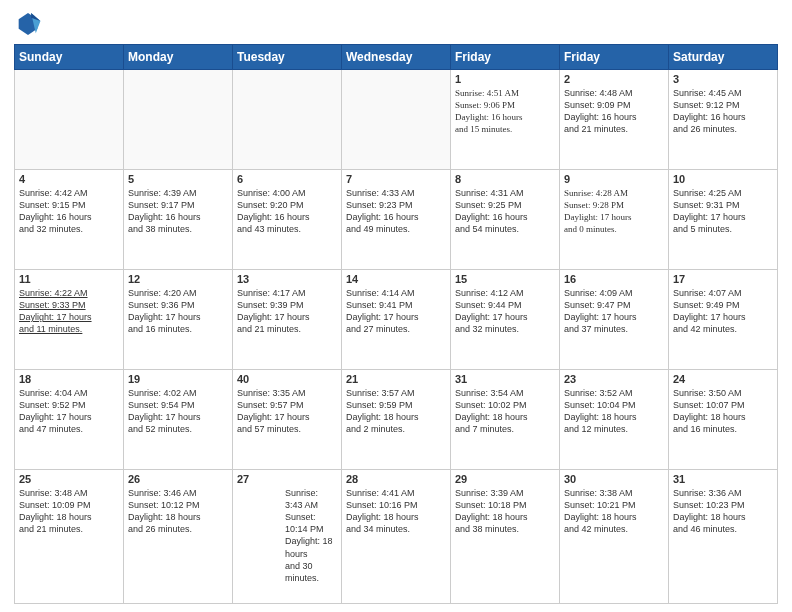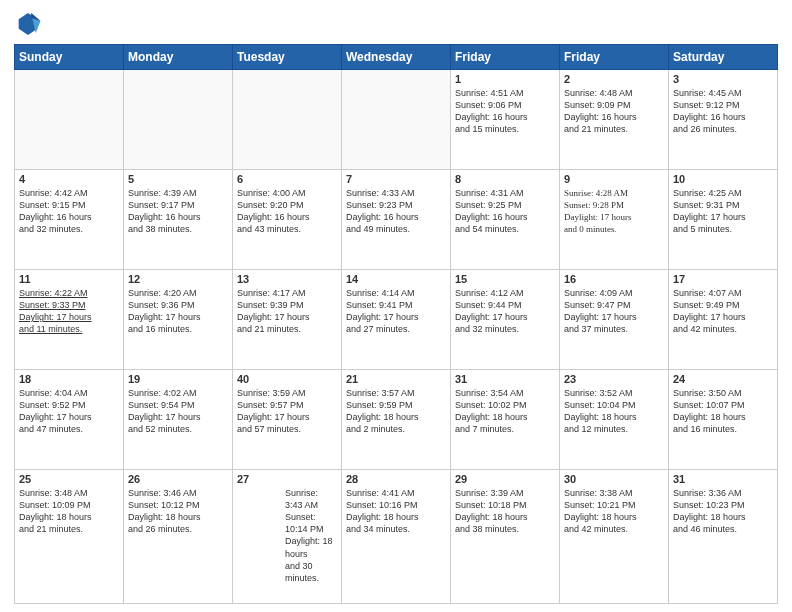--- a/index.html
+++ b/index.html
@@ -136,21 +136,21 @@
         </tr>
     </thead>
     <tbody id="calendar-body">
     <tr>
           <td class="empty"></td>
           <td class="empty"></td>
           <td class="empty"></td>
           <td class="empty"></td>
           <td>
             <span class="day-num">1</span>
-            <div class="day-info" style="white-space: pre-line;">Sunrise: 4:51 AM
+            <div class="day-info" style="white-space: pre-line; font-family: Liberation Serif, serif;">Sunrise: 4:51 AM
 Sunset: 9:06 PM
 Daylight: 16 hours
 and 15 minutes.</div>
           </td>
           <td>
             <span class="day-num">2</span>
             <div class="day-info" style="white-space: pre-line;">Sunrise: 4:48 AM
 Sunset: 9:09 PM
 Daylight: 16 hours
 and 21 minutes.</div>
@@ -275,21 +275,21 @@
           </td>
           <td>
             <span class="day-num">19</span>
             <div class="day-info" style="white-space: pre-line;">Sunrise: 4:02 AM
 Sunset: 9:54 PM
 Daylight: 17 hours
 and 52 minutes.</div>
           </td>
           <td>
             <span class="day-num">40</span>
-            <div class="day-info" style="white-space: pre-line;">Sunrise: 3:59 AM
+            <div class="day-info" style="white-space: pre-line;">Sunrise: 3:35 AM
 Sunset: 9:57 PM
 Daylight: 17 hours
 and 57 minutes.</div>
           </td>
           <td>
             <span class="day-num">21</span>
             <div class="day-info" style="white-space: pre-line;">Sunrise: 3:57 AM
 Sunset: 9:59 PM
 Daylight: 18 hours
 and 2 minutes.</div>

